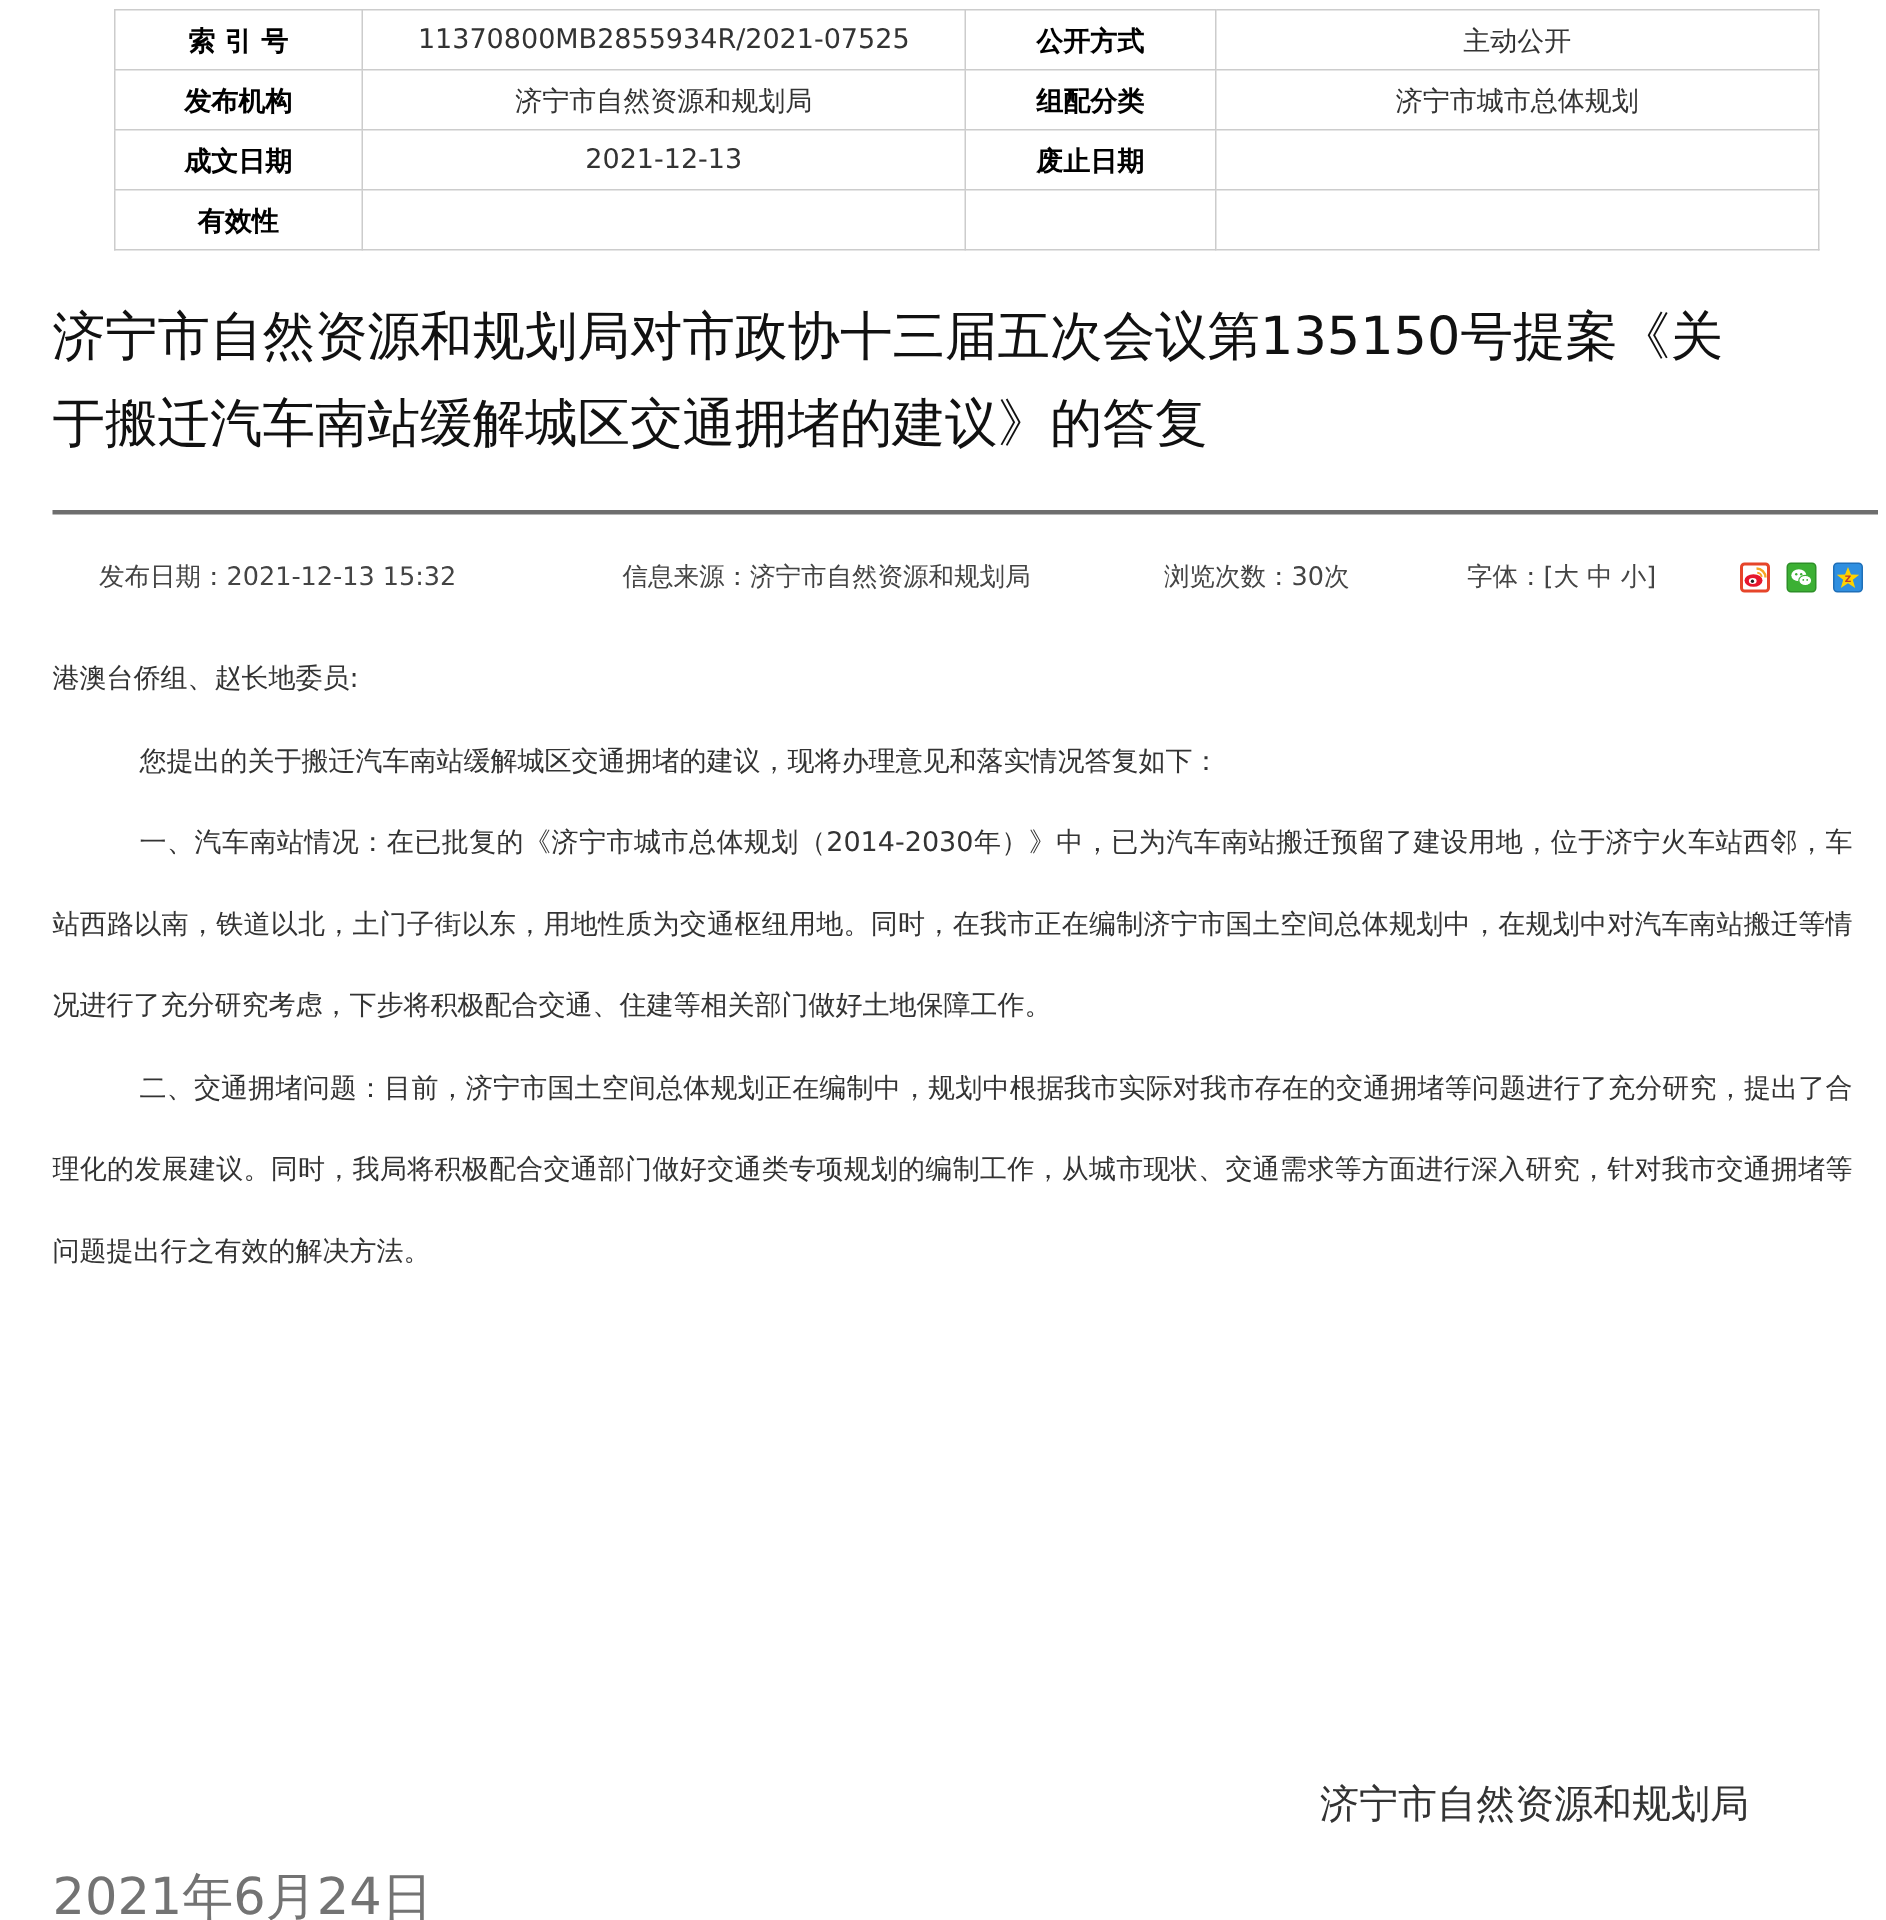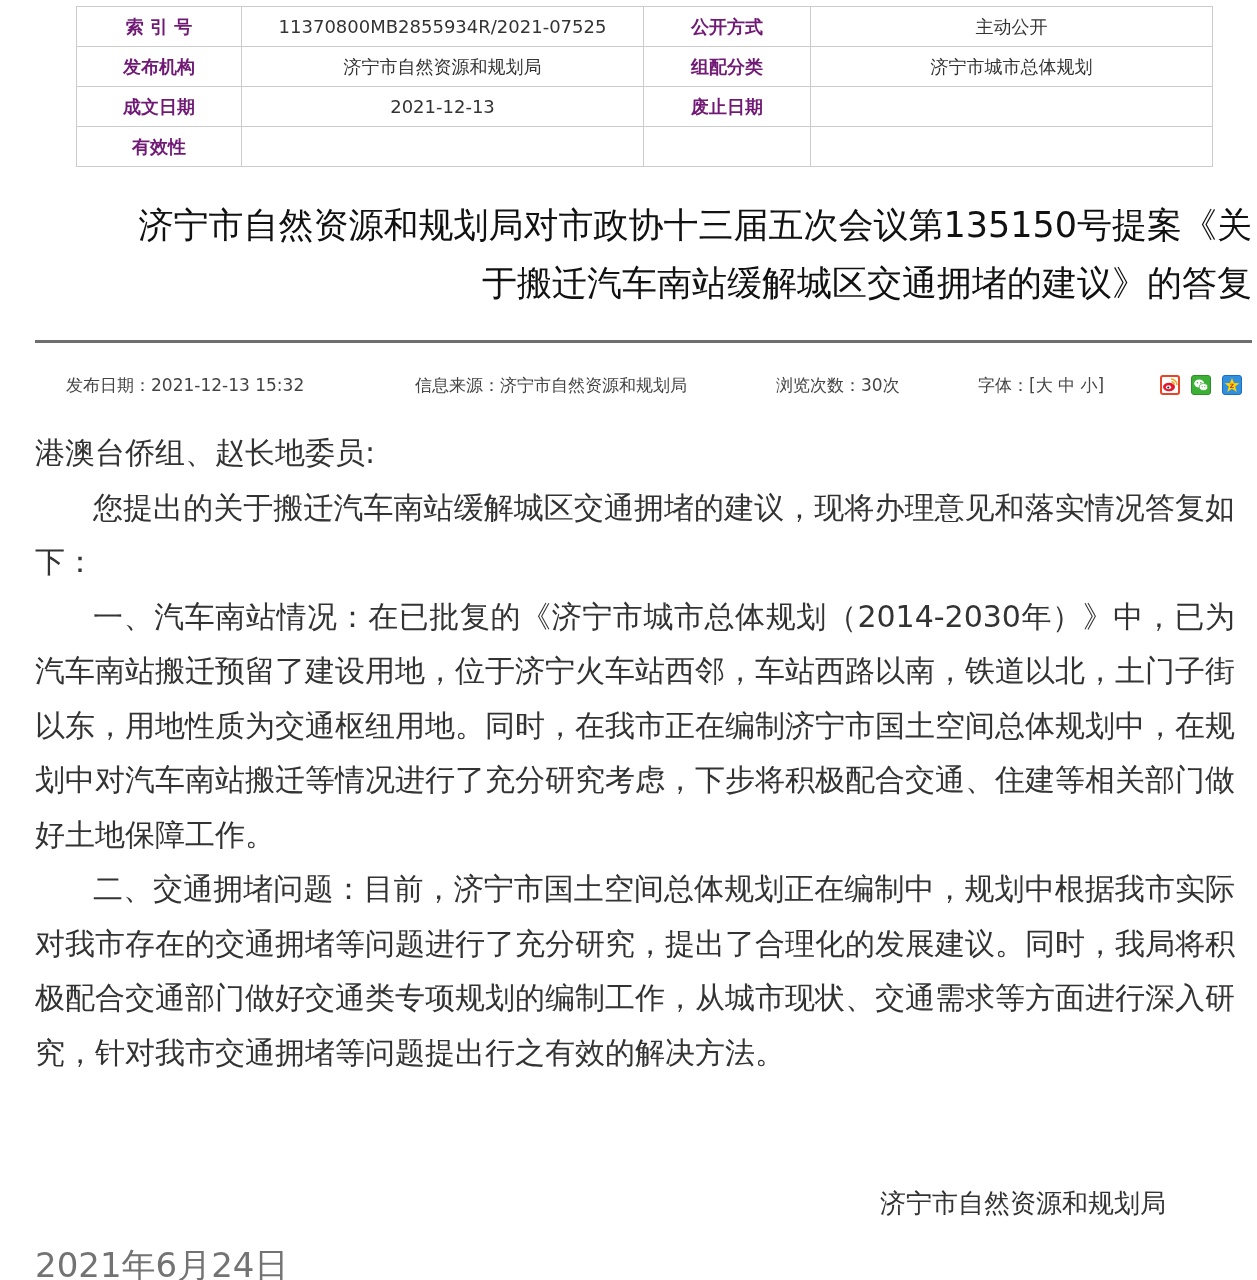--- a/index.html
+++ b/index.html
@@ -28,34 +28,34 @@
       height: 39px;
       padding: 0;
       text-align: center;
       vertical-align: middle;
       font-size: 18px;
       color: #333333;
       white-space: nowrap;
     }
     .info-table td.label {
       font-weight: bold;
-      color: #701a75;
+      color: #000000;
       margin-left: 24px;
     }
     .col1 { width: 165px; }
     .col2 { width: 402px; }
     .col3 { width: 167px; }
     .col4 { width: 402px; }
 
     .doc-title {
       position: absolute;
       left: 35px;
       top: 196px;
       width: 1217px;
-      text-align: right;
+      text-align: left;
       font-size: 35px;
       line-height: 58px;
       color: #111111;
       margin: 0;
       font-weight: normal;
     }
     .divider {
       position: absolute;
       left: 35px;
       top: 340px;
@@ -96,21 +96,21 @@
     }
     .share-weibo { left: 1160px; background: #ffffff; border: 2px solid #e6452a; }
     .share-wechat { left: 1191px; background: #3cb034; border: 1px solid #2d8f28; }
     .share-qzone { left: 1222px; background: #2f8fe0; border: 1px solid #1f6fb8; }
 
     .content {
       position: absolute;
       left: 35px;
       top: 426px;
       width: 1200px;
-      font-size: 30px;
+      font-size: 18px;
       line-height: 54.5px;
       color: #333333;
     }
     .content p {
       margin: 0;
       text-align: justify;
     }
     .content p.indent {
       text-indent: 58px;
     }

